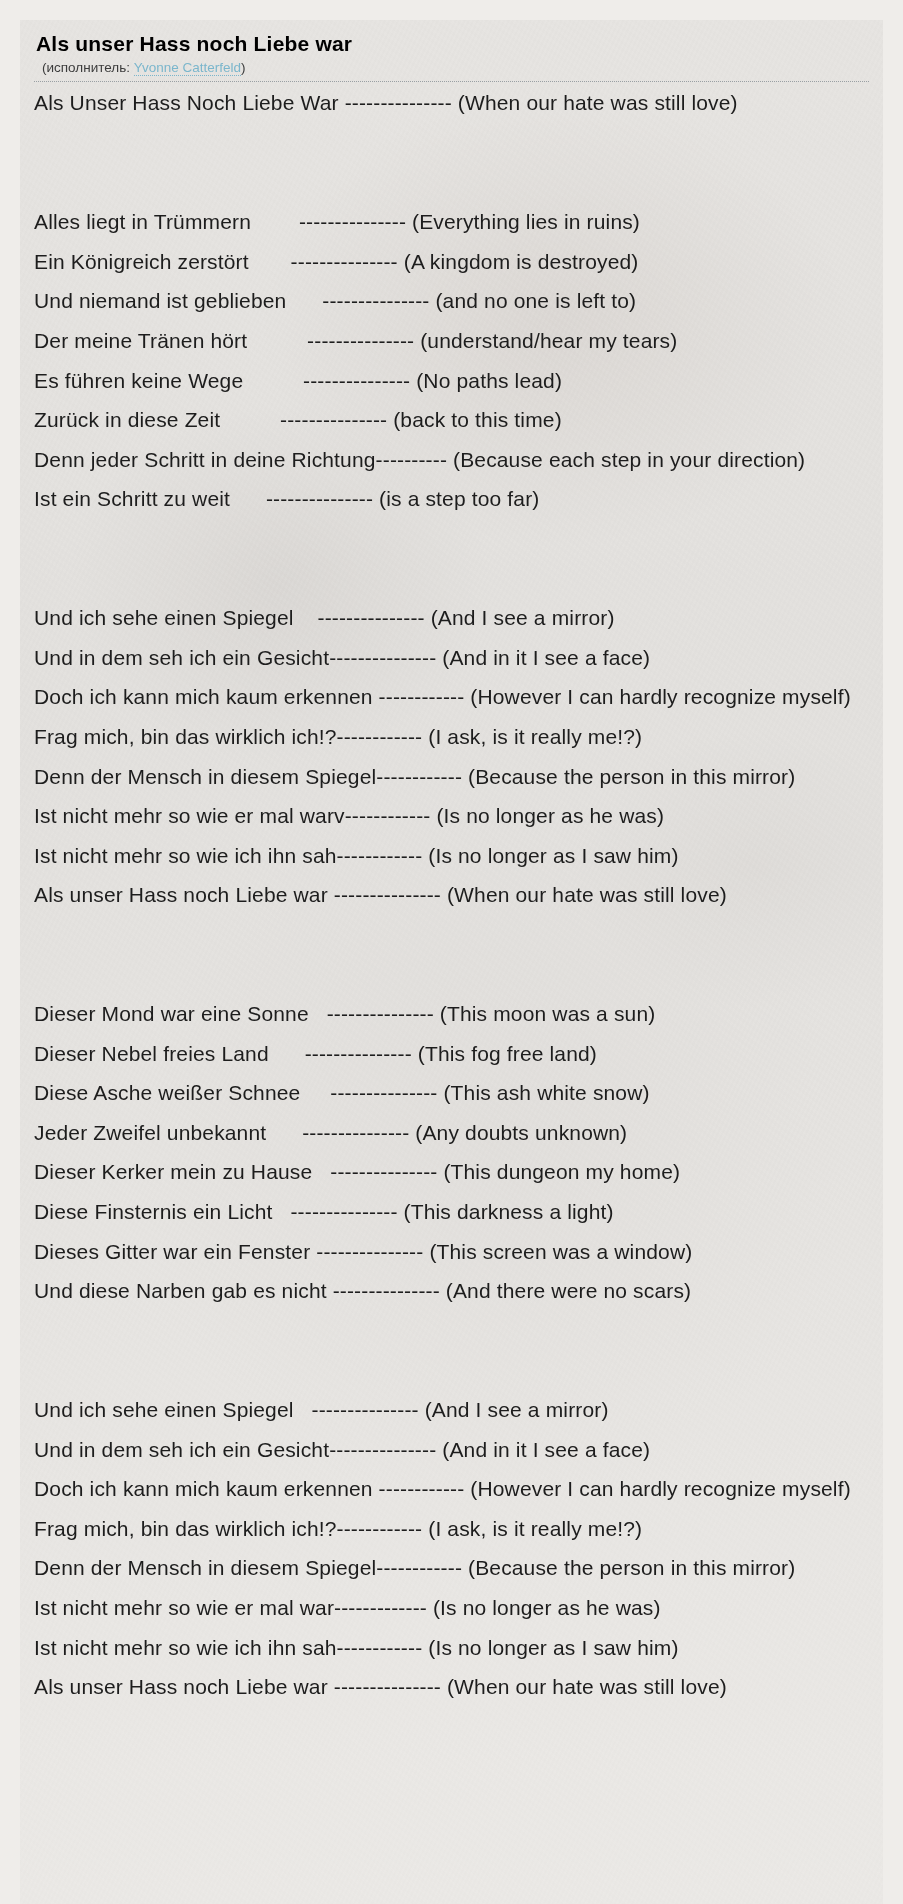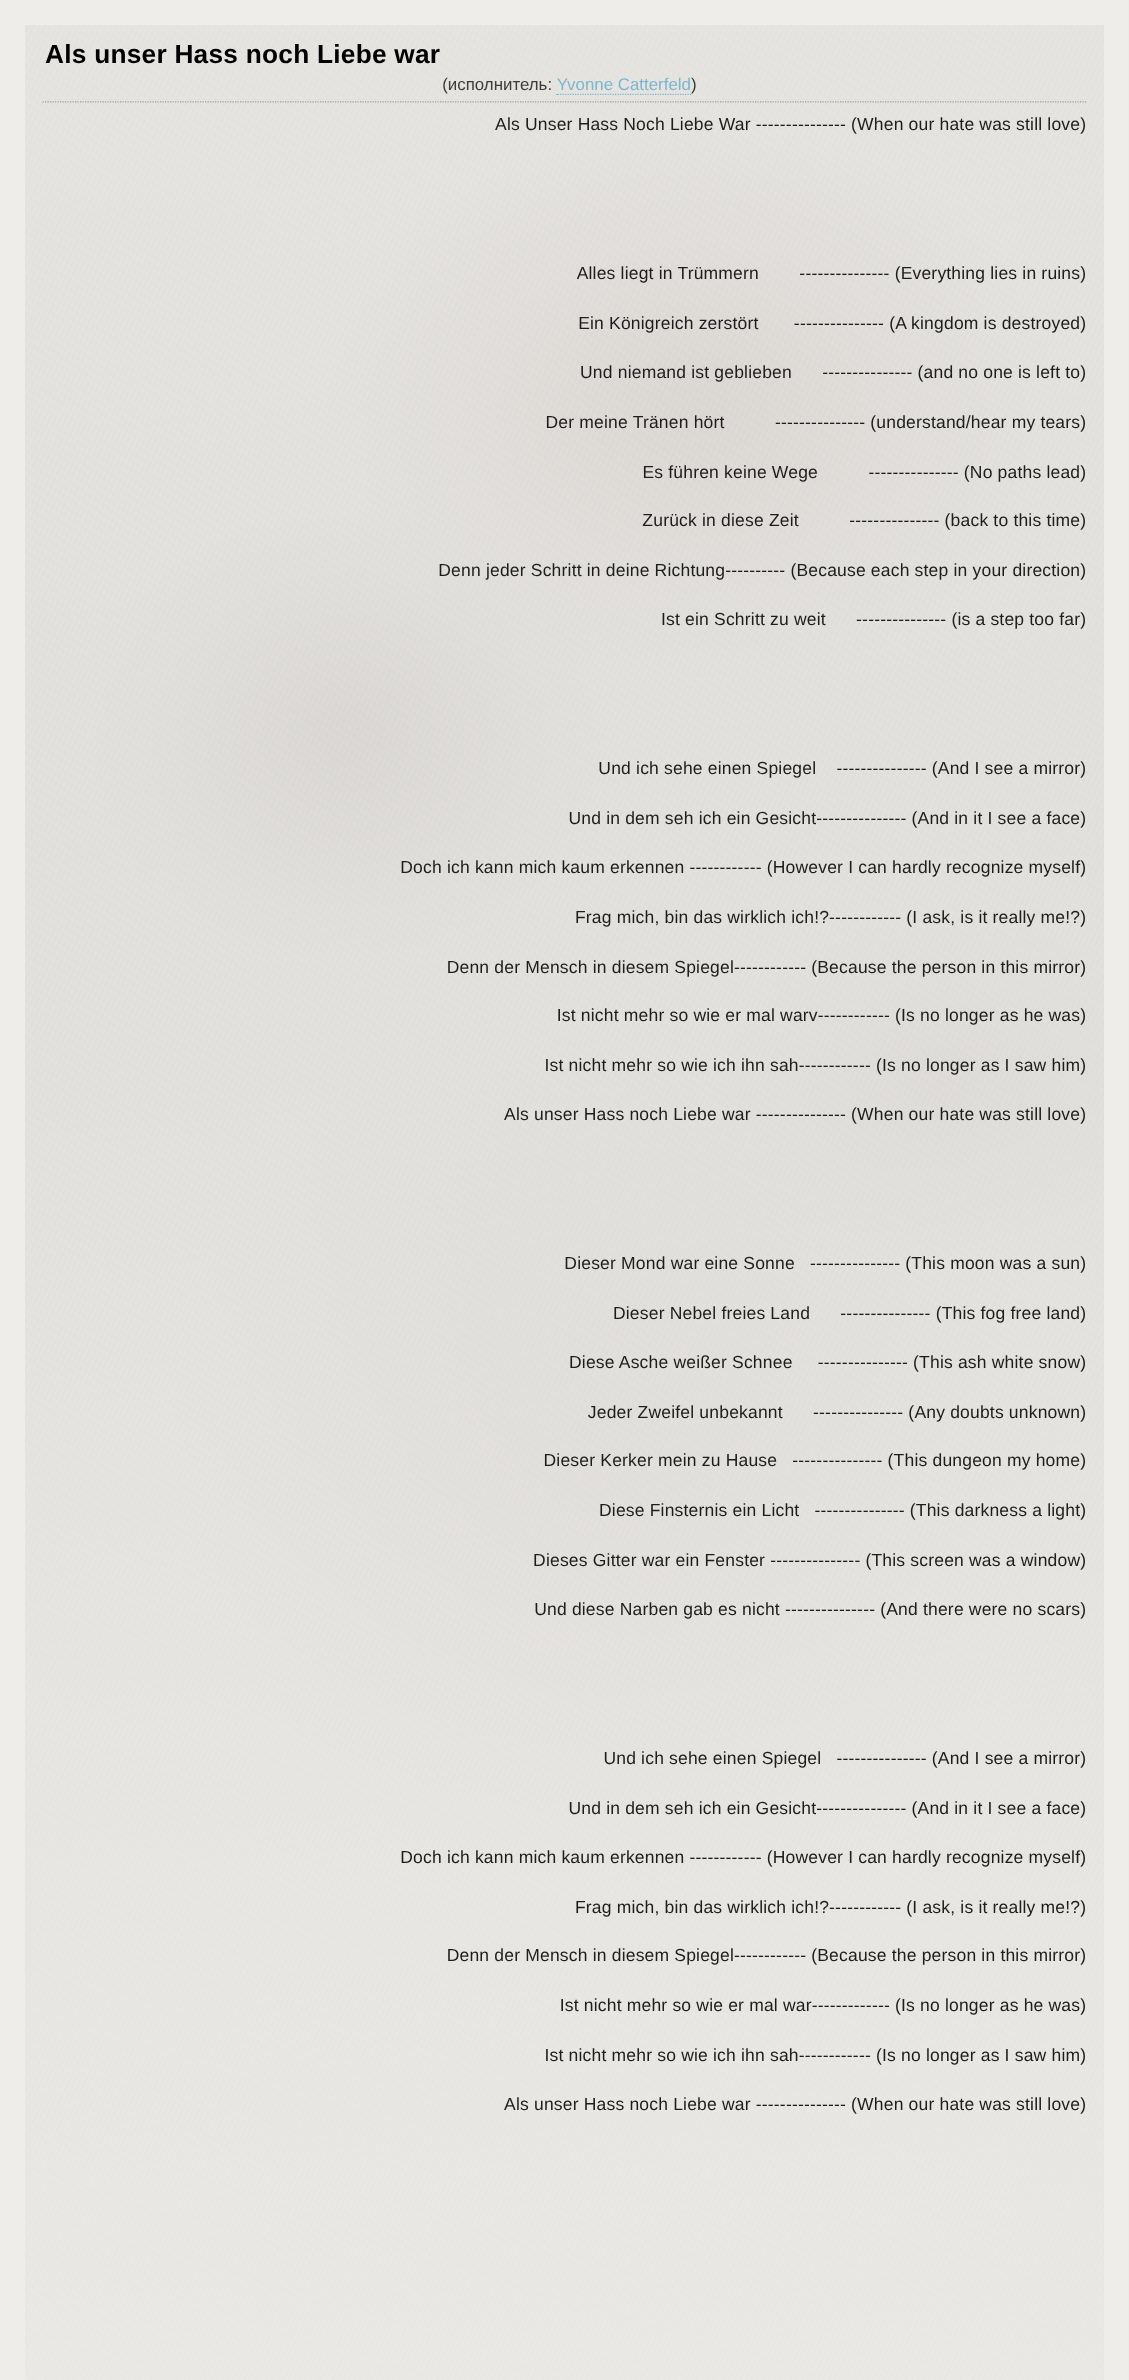--- a/index.html
+++ b/index.html
@@ -70,40 +70,38 @@
     color: #000000;
     font-size: 21px;
     font-weight: bold;
     letter-spacing: 0.2px;
     margin: 2px 0 4px 2px;
   }
   .performer-line {
     font-size: 13.5px;
     color: #3c3c3c;
     margin: 0 0 4px 8px;
-    text-align: center;
   }
   .performer-link {
     color: #7bb6cc;
     text-decoration: none;
     border-bottom: 1px dotted #7bb6cc;
   }
   .divider {
     border-bottom: 1px dotted #9aa0a4;
     margin: 6px 0 10px 0;
     height: 0;
   }
 
   .lyrics {
-    font-size: 14px;
+    font-size: 21px;
     color: #1d1d1d;
     line-height: 1.0;
     white-space: pre;
     letter-spacing: 0.15px;
-    text-align: right;
   }
   .line {
     height: 39.6px;
     display: block;
     white-space: pre;
     overflow: visible;
   }
   .line.blank {
     height: 39.6px;
   }

